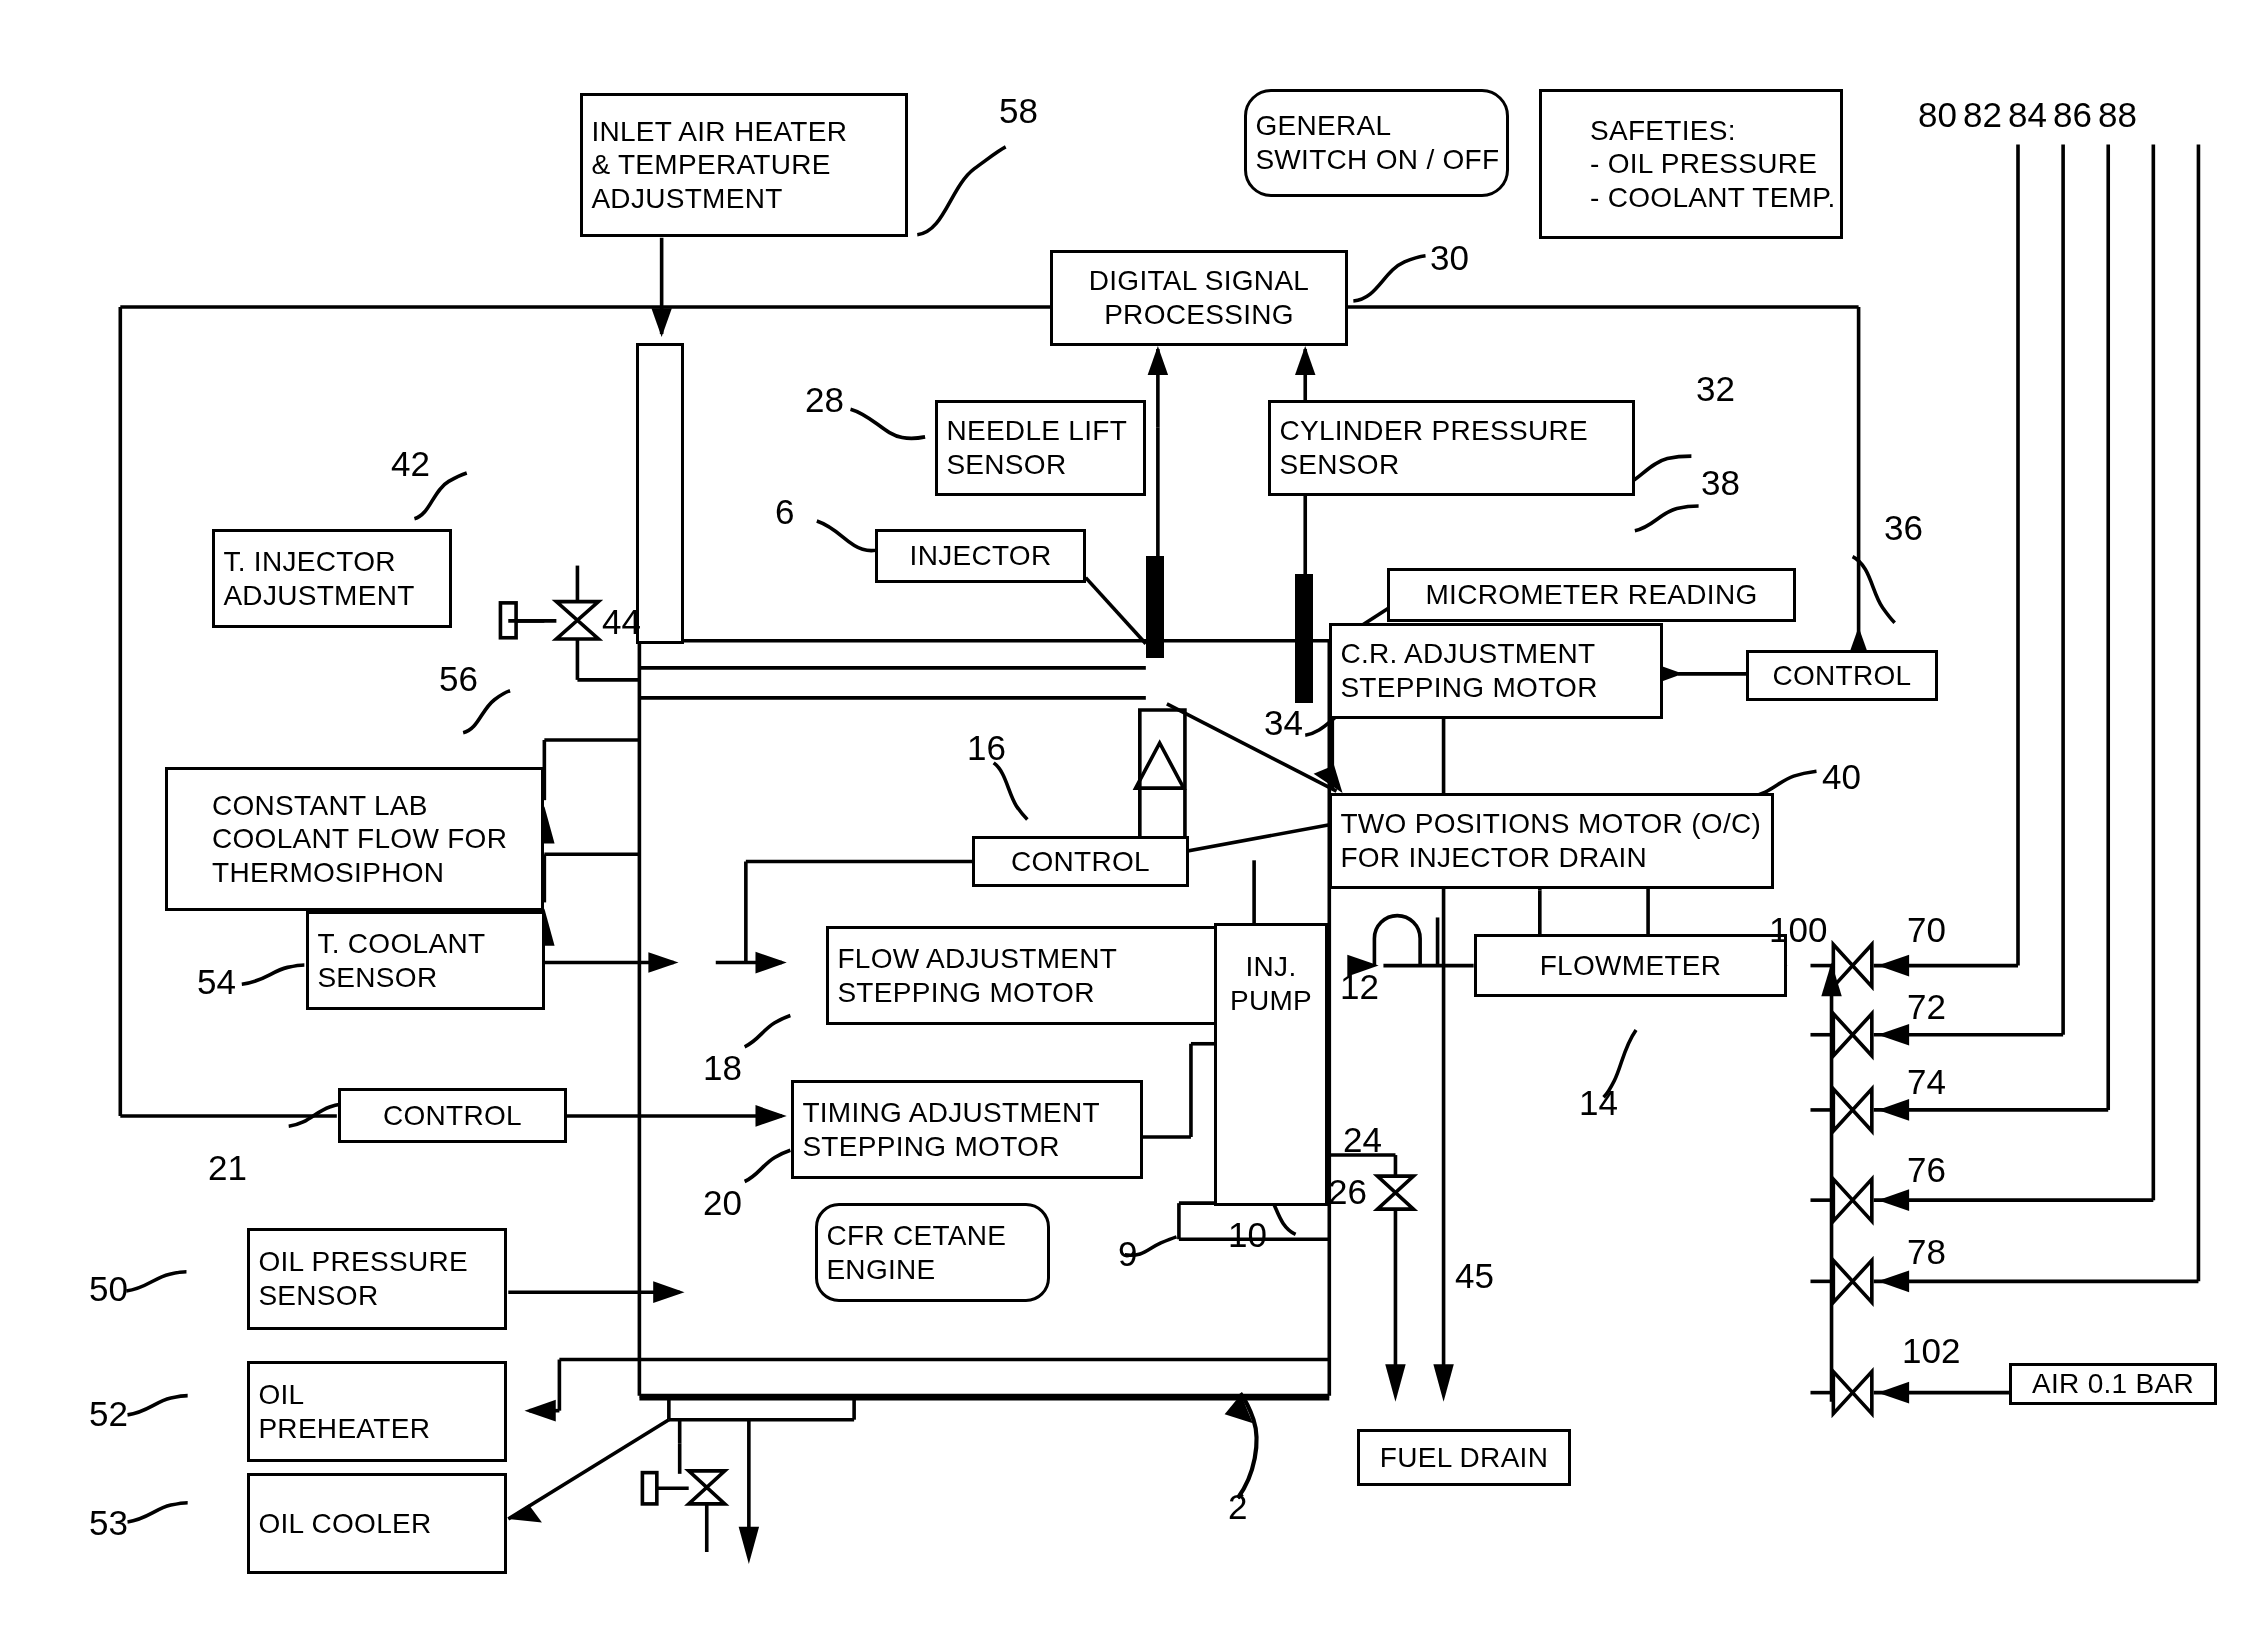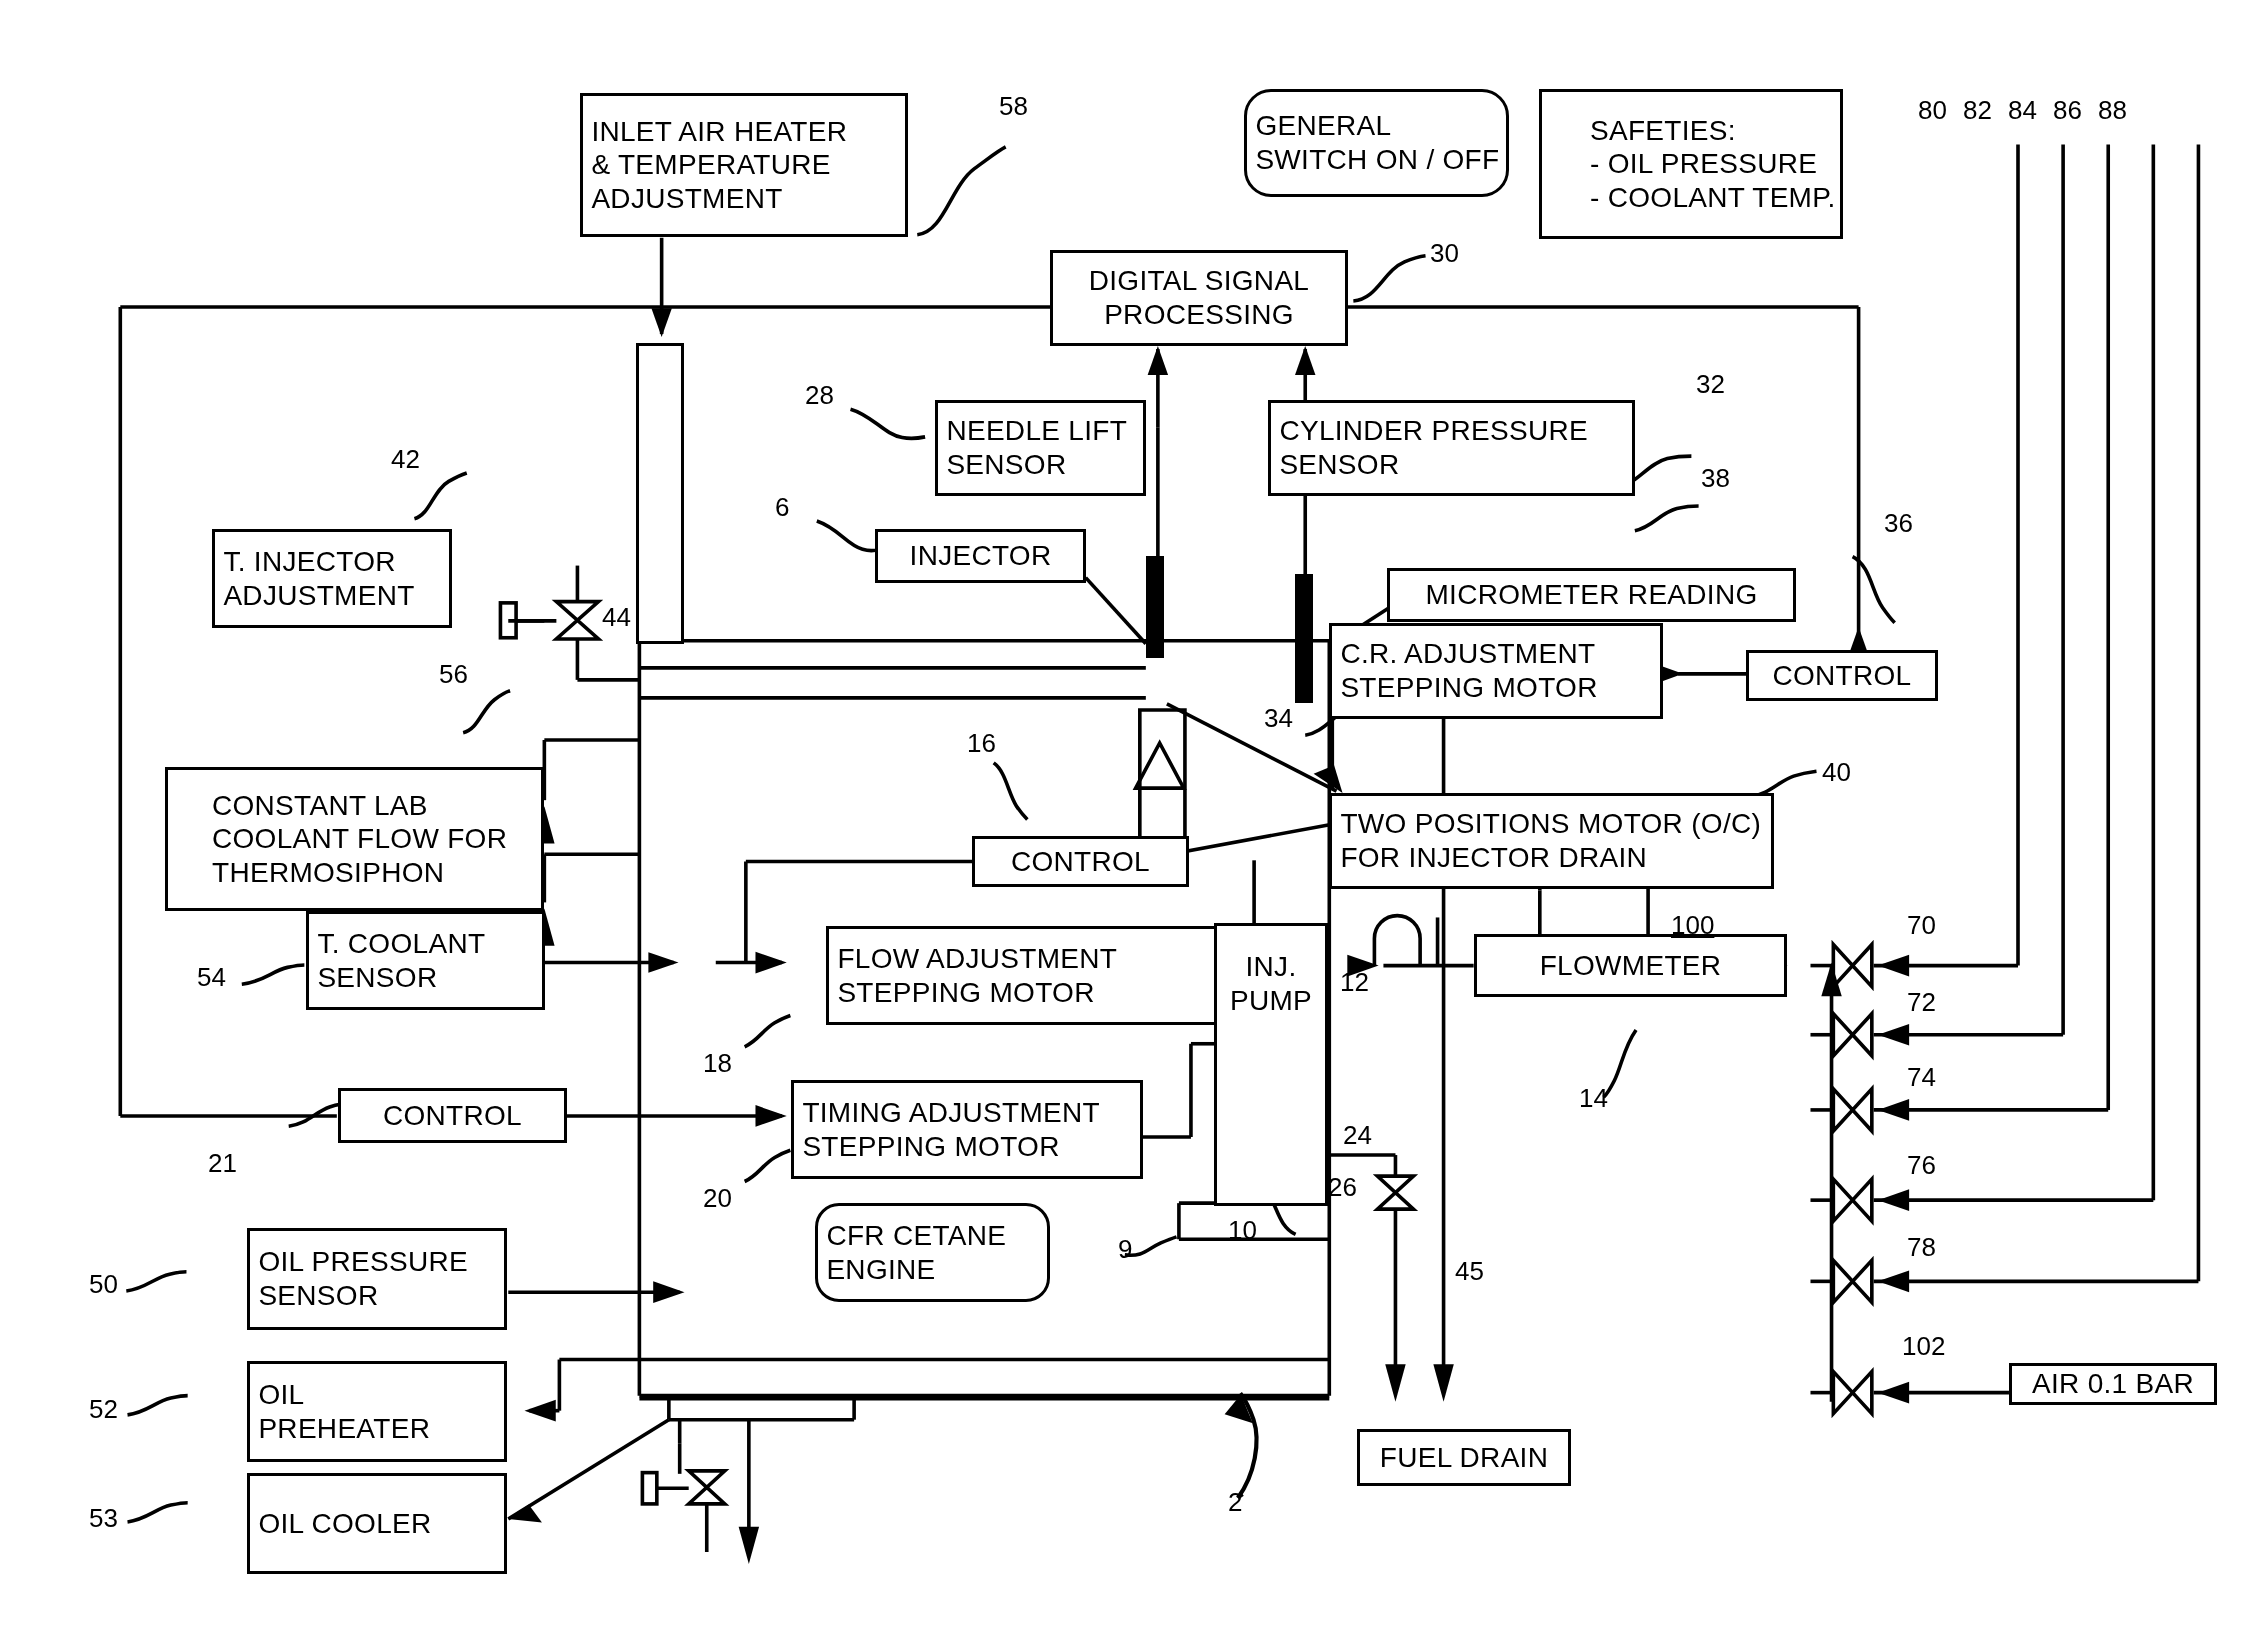--- a/index.html
+++ b/index.html
@@ -23,21 +23,21 @@
     font-size:28px;
     line-height:1.20;
     letter-spacing:0.3px;
     font-weight:500;
     z-index:6;
   }
   .box.ctr{align-items:center;text-align:center;}
   .box .ln{white-space:nowrap;}
   .ref{
     position:absolute;
-    font-size:26px;
+    font-size:35px;
     font-weight:500;
     z-index:8;
     white-space:nowrap;
   }
   svg.ov{position:absolute;left:0;top:0;width:2261px;height:1631px;z-index:5;pointer-events:none;}
   .bar{position:absolute;background:#000;z-index:7;}
 </style>
 </head>
 <body>
 
@@ -443,21 +443,21 @@
   <div class="ref" style="left:1701px;top:463px;">38</div>
   <div class="ref" style="left:1884px;top:508px;">36</div>
   <div class="ref" style="left:391px;top:444px;">42</div>
   <div class="ref" style="left:602px;top:602px;">44</div>
   <div class="ref" style="left:439px;top:659px;">56</div>
   <div class="ref" style="left:967px;top:728px;">16</div>
   <div class="ref" style="left:1264px;top:703px;">34</div>
   <div class="ref" style="left:1822px;top:757px;">40</div>
   <div class="ref" style="left:197px;top:962px;">54</div>
   <div class="ref" style="left:1340px;top:967px;">12</div>
-  <div class="ref" style="left:1671px;top:910px;text-decoration:underline;">100</div>
+  <div class="ref" style="left:1769px;top:910px;">100</div>
   <div class="ref" style="left:1907px;top:910px;">70</div>
   <div class="ref" style="left:1907px;top:987px;">72</div>
   <div class="ref" style="left:703px;top:1048px;">18</div>
   <div class="ref" style="left:1579px;top:1083px;">14</div>
   <div class="ref" style="left:1907px;top:1062px;">74</div>
   <div class="ref" style="left:208px;top:1148px;">21</div>
   <div class="ref" style="left:703px;top:1183px;">20</div>
   <div class="ref" style="left:1343px;top:1120px;">24</div>
   <div class="ref" style="left:1907px;top:1150px;">76</div>
   <div class="ref" style="left:1118px;top:1234px;">9</div>

